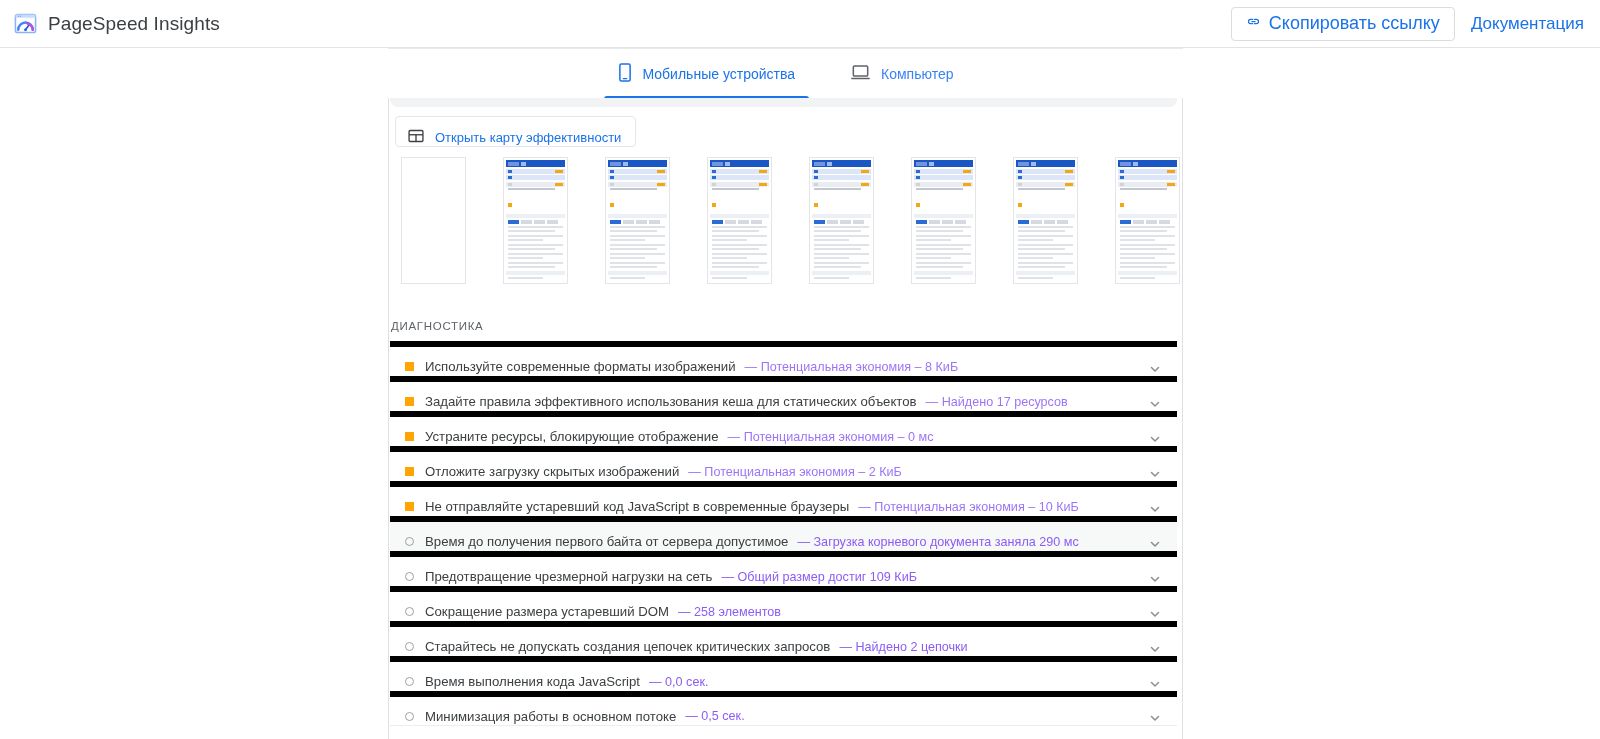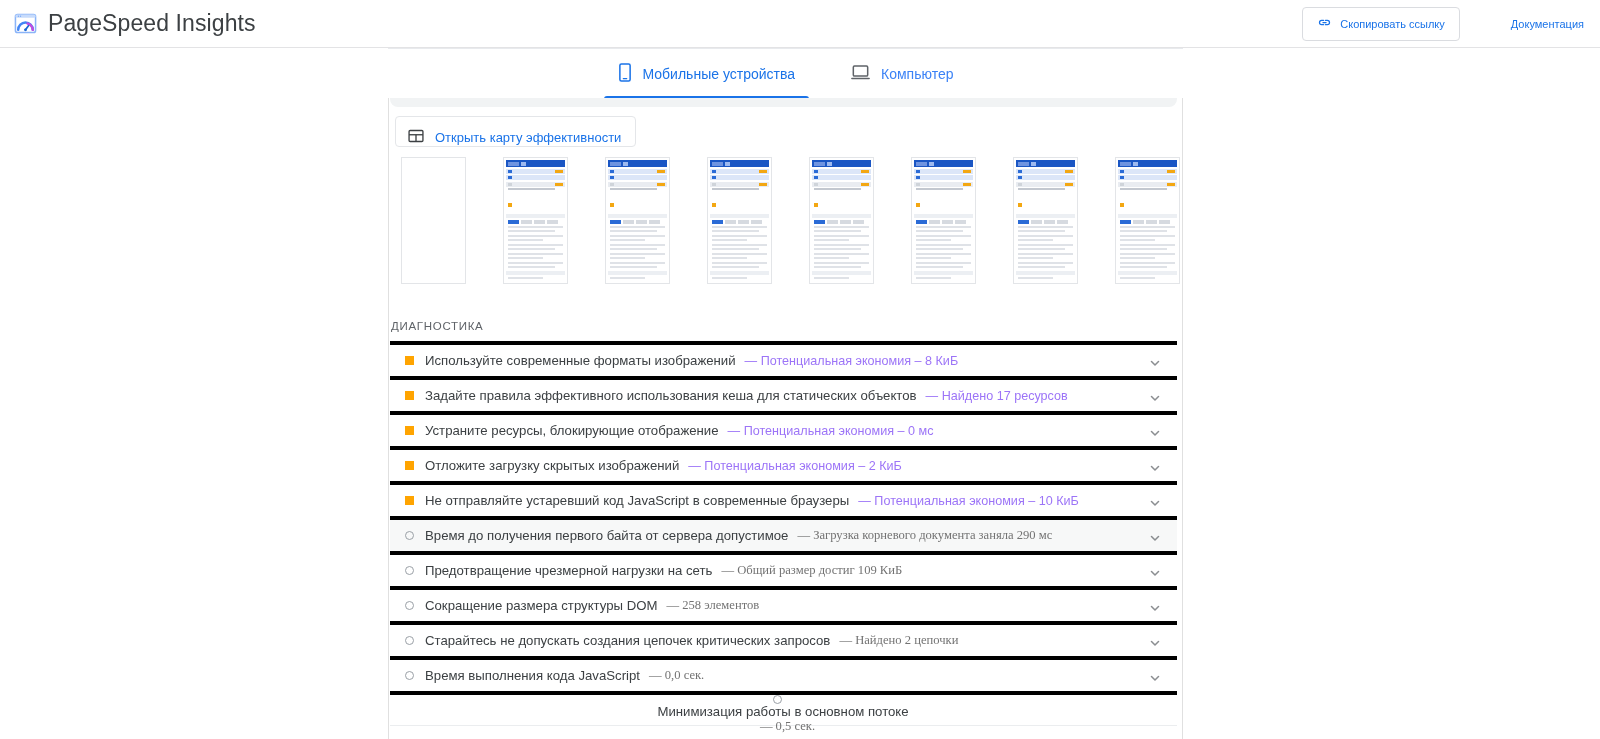--- a/index.html
+++ b/index.html
@@ -34,53 +34,52 @@
     display: flex;
     align-items: center;
     gap: 11px;
   }
   .brand-logo {
     width: 23px; height: 23px;
     position: relative;
     flex: none;
   }
   .brand-title {
-    font-size: 23px;
+    font-size: 19px;
     color: #3c4043;
     letter-spacing: .1px;
     white-space: nowrap;
   }
   .header-right {
     margin-left: auto;
     display: flex;
     align-items: center;
     gap: 16px;
   }
   .copy-btn {
     display: flex;
     align-items: center;
     gap: 8px;
     height: 34px;
     padding: 0 14px;
     border: 1px solid #dadce0;
     border-radius: 4px;
     background: #fff;
     color: #1a73e8;
-    font-size: 11px;
+    font-size: 18px;
     font-family: "Liberation Sans", sans-serif;
     cursor: pointer;
     white-space: nowrap;
   }
   .doc-link {
     color: #1a73e8;
-    font-size: 11px;
+    font-size: 17px;
     text-decoration: none;
     white-space: nowrap;
     cursor: pointer;
-    margin-left: 35px;
   }
 
   
   .canvas {
     position: absolute;
     top: 48px; left: 0;
     width: 1600px;
     height: 691px;
     background: #fff;
     overflow: hidden;
@@ -260,30 +259,30 @@
     color: #5f6368;
   }
   .audits {
     position: absolute;
     top: 243px; left: 1px;
     width: 787px;
   }
   .audit {
     height: 35px;
     box-sizing: border-box;
-    border-top: 4px solid #000000;
+    border-top: 6px solid #000000;
     display: flex;
     align-items: center;
-    padding: 0 16px 0 15px;
+    padding: 10px 16px 0 15px;
     cursor: pointer;
     background: #fff;
     text-align: center;
   }
   .audit.hover { background: #f7f8f8; }
-  .audit:last-child { border-bottom: 1px solid #ebedef; flex-direction: column; }
+  .audit:last-child { border-bottom: 1px solid #ebedef; }
   .sq {
     width: 9px; height: 9px;
     background: #ffa400;
     flex: none;
     margin-right: 11px;
   }
   .circ {
     width: 9px; height: 9px;
     border: 1px solid #9aa0a6;
     border-radius: 50%;
@@ -295,21 +294,21 @@
     font-size: 13.2px;
     color: #3c4043;
     white-space: nowrap;
   }
   .audit-meta {
     font-size: 12.6px;
     margin-left: 9px;
     white-space: nowrap;
   }
   .audit-meta.warn { color: #8b5cf6; opacity: .85; }
-  .audit-meta.muted { color: #737373; font-family: Liberation Serif, serif; }
+  .audit-meta.muted { color: #8b5cf6; }
   .chev {
     margin-left: auto;
     width: 12px; height: 12px;
     flex: none;
     opacity: .72;
   }
 </style>
 </head>
 <body>
 
@@ -764,21 +763,21 @@
           <span class="audit-meta muted">— Общий размер достиг 109 КиБ</span>
           <span class="chev">
             <svg width="12" height="12" viewBox="0 0 12 12" fill="none" stroke="#5f6368" stroke-width="1.5" stroke-linecap="round" stroke-linejoin="round">
                 <polyline points="2.5,4.5 6,8 9.5,4.5"></polyline>
               </svg>
           </span>
         </div>
 
         <div class="audit">
           <span class="circ"></span>
-          <span class="audit-title">Сокращение размера структуры DOM</span>
+          <span class="audit-title">Сокращение размера устаревший DOM</span>
           <span class="audit-meta muted">— 258 элементов</span>
           <span class="chev">
             <svg width="12" height="12" viewBox="0 0 12 12" fill="none" stroke="#5f6368" stroke-width="1.5" stroke-linecap="round" stroke-linejoin="round">
                 <polyline points="2.5,4.5 6,8 9.5,4.5"></polyline>
               </svg>
           </span>
         </div>
 
         <div class="audit">
           <span class="circ"></span>

